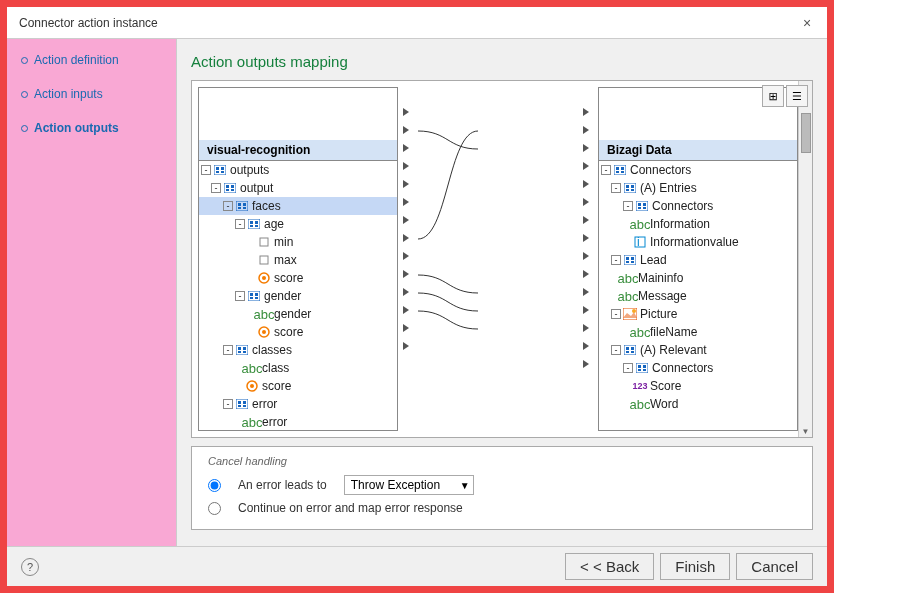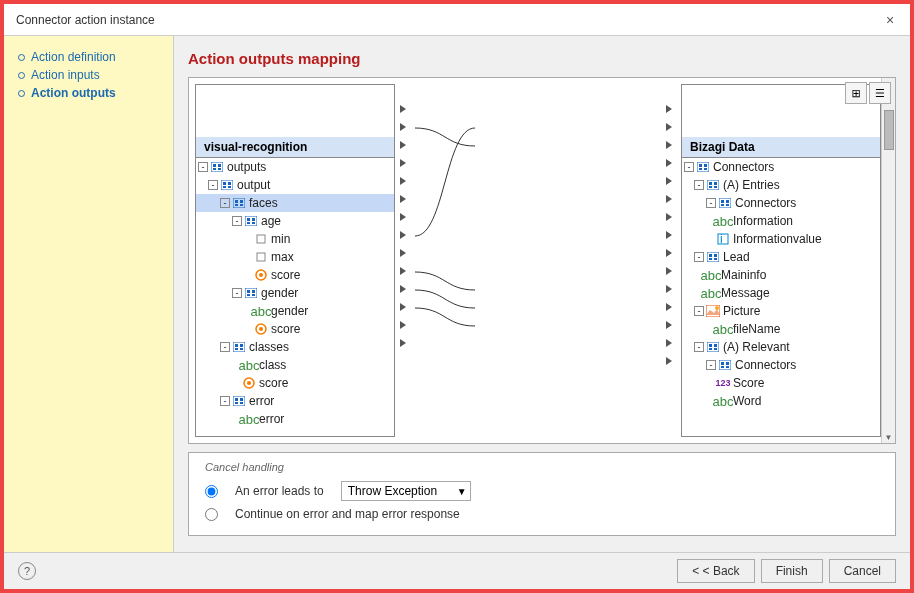--- a/index.html
+++ b/index.html
@@ -1,21 +1,21 @@
 <!DOCTYPE html>
 <html><head>
   <meta charset="utf-8">
   <style>
     * { box-sizing: border-box; margin: 0; padding: 0; font-family: 'Segoe UI', Tahoma, Arial, sans-serif; font-size: 12px; }
     body { width: 914px; height: 593px; background: #fff; overflow: hidden; }
 
     .dialog-wrapper {
-      width: 914px;
+      width: 834px;
       height: 593px;
-      border: 4px solid #ef4444;
+      border: 7px solid #ef4444;
       background: #f0f0f0;
       display: flex;
       flex-direction: column;
     }
 
     .title-bar {
       background: #fff;
       border-bottom: 1px solid #ccc;
       padding: 8px 12px;
       display: flex;
@@ -36,26 +36,26 @@
     }
 
     .dialog-body {
       display: flex;
       flex: 1;
       overflow: hidden;
     }
 
     .sidebar {
       width: 170px;
-      background: #fef9c3;
+      background: #f9a8d4;
       padding: 12px 10px;
       border-right: 1px solid #ccc;
       display: flex;
       flex-direction: column;
-      gap: 0;
+      gap: 16px;
     }
     .sidebar-item {
       display: flex;
       align-items: center;
       gap: 6px;
       color: #1a6ab1;
       cursor: pointer;
       padding: 2px 4px;
       font-size: 12px;
     }
@@ -73,22 +73,22 @@
     .main-content {
       flex: 1;
       display: flex;
       flex-direction: column;
       padding: 14px 14px 8px 14px;
       overflow: hidden;
     }
 
     .section-title {
       font-size: 15px;
-      font-weight: 700;
-      color: #b91c1c;
+      font-weight: 400;
+      color: #15803d;
       margin-bottom: 10px;
     }
 
     .mapping-area {
       flex: 1;
       border: 1px solid #aaa;
       background: #fff;
       position: relative;
       overflow: hidden;
       margin-bottom: 8px;
@@ -252,21 +252,21 @@
     }
     .footer-buttons {
       display: flex;
       gap: 6px;
     }
     .btn {
       padding: 4px 14px;
       border: 1px solid #aaa;
       background: #f0f0f0;
       cursor: pointer;
-      font-size: 12px;
+      font-size: 15px;
       color: #333;
     }
 
     
     .svg-overlay {
       position: absolute;
       top: 0; left: 0;
       width: 100%; height: 100%;
       pointer-events: none;
     }

